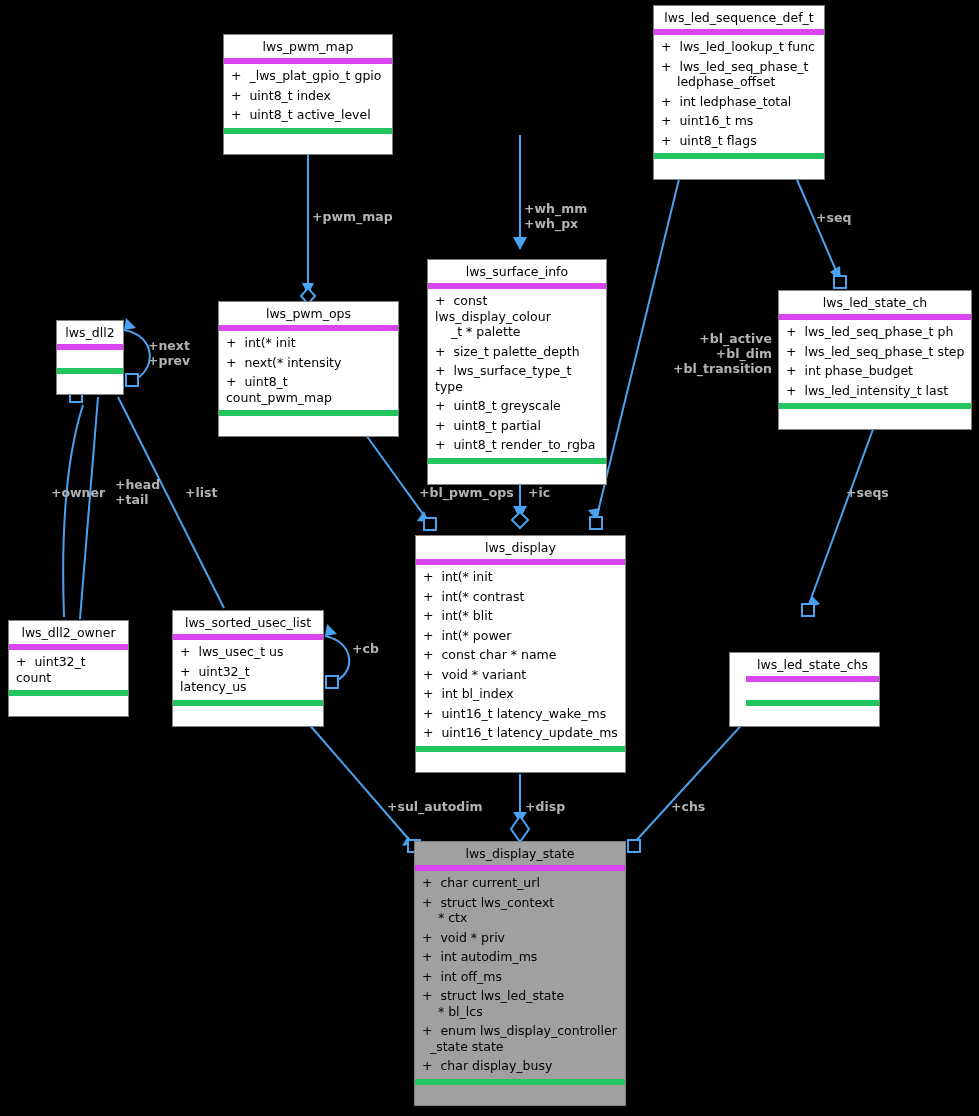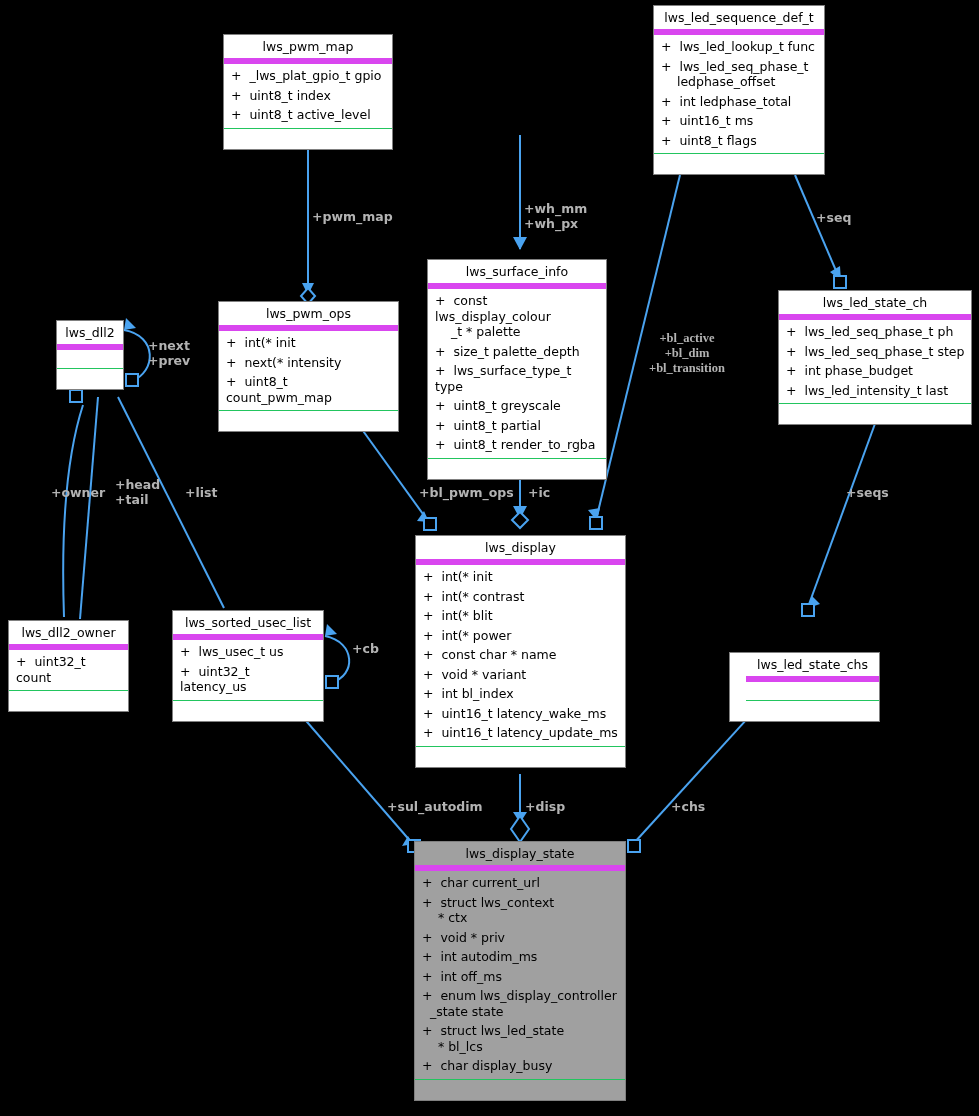--- a/index.html
+++ b/index.html
@@ -35,21 +35,21 @@
   }
   .node .title {
     text-align: center;
     font-size: 12.5px;
     line-height: 15px;
     padding: 4px 4px 4px 4px;
     border-bottom: 6px solid #d946ef;
     white-space: nowrap;
   }
   .node .fields {
-    border-bottom: 1px solid #22c55e;
+    border-bottom: 6px solid #22c55e;
     padding: 2px 0 3px 0;
   }
   .node .fields.empty {
     height: 18px;
     padding: 0;
   }
   .node .methods {
     height: 20px;
   }
   .node .field {
@@ -59,21 +59,21 @@
     white-space: pre-wrap;
   }
   .elabel {
     position: absolute;
     color: #b3b3b3;
     font-size: 12.5px;
     line-height: 15px;
     white-space: pre;
     font-weight: bold;
   }
-  .elabel.ralign { text-align: center; font-family: Liberation Serif, serif; }
+  .elabel.ralign { text-align: right; }
 </style>
 </head>
 <body>
 
 <div id="canvas">
 
   <svg class="edges" viewBox="0 0 979 1116" xmlns="http://www.w3.org/2000/svg">
     <g fill="none" stroke="#4aa3f0" stroke-width="2">
 
       <path d="M308,148 L308,295"></path>
@@ -248,24 +248,24 @@
 
   <div class="node highlight" style="left:414px; top:841px; width:212px;">
     <div class="title">lws_display_state</div>
     <div class="fields">
       <div class="field">+  char current_url</div>
       <div class="field">+  struct lws_context
     * ctx</div>
       <div class="field">+  void * priv</div>
       <div class="field">+  int autodim_ms</div>
       <div class="field">+  int off_ms</div>
+      <div class="field">+  struct lws_led_state
+    * bl_lcs</div>
       <div class="field">+  enum lws_display_controller
   _state state</div>
-      <div class="field">+  struct lws_led_state
-    * bl_lcs</div>
       <div class="field">+  char display_busy</div>
     </div>
     <div class="methods"></div>
   </div>
 
   <div class="elabel" style="left:312px; top:209px;">+pwm_map</div>
   <div class="elabel" style="left:524px; top:201px;">+wh_mm
 +wh_px</div>
   <div class="elabel" style="left:816px; top:210px;">+seq</div>
   <div class="elabel" style="left:148px; top:338px;">+next

